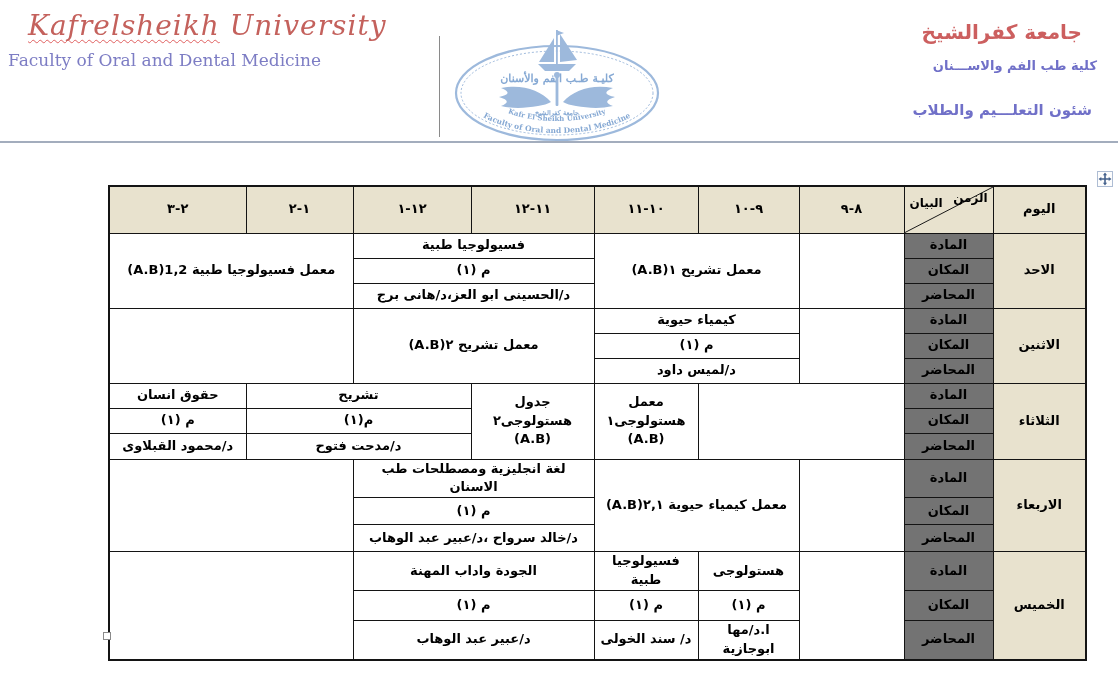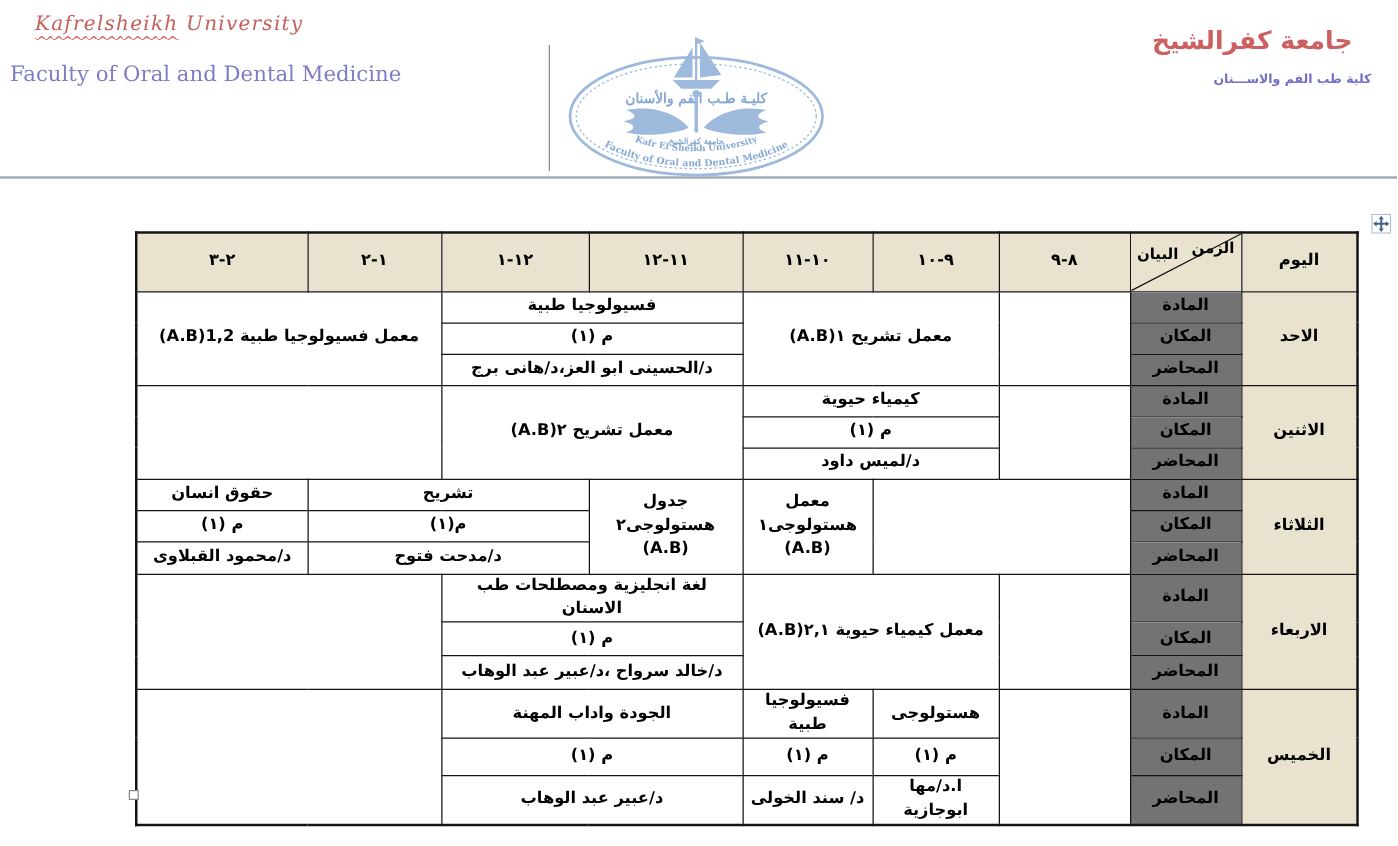--- a/index.html
+++ b/index.html
@@ -2,27 +2,27 @@
 <html lang="ar"><head>
 <meta charset="utf-8">
 <style>
   html,body{margin:0;padding:0;background:#fff;}
   .page{position:relative;width:1118px;height:677px;background:#ffffff;overflow:hidden;
         font-family:"DejaVu Sans",sans-serif;}
   .abs{position:absolute;}
 
   
   .en-uni{left:28px;top:9px;font-family:"DejaVu Serif",serif;font-style:italic;
-          font-size:16px;color:#c4615c;letter-spacing:1px;white-space:nowrap;}
+          font-size:28px;color:#c4615c;letter-spacing:1px;white-space:nowrap;}
   .squiggle{text-decoration:underline wavy #e06060;text-decoration-thickness:1px;
             text-underline-offset:4px;text-decoration-skip-ink:none;}
   .en-fac{left:8px;top:50px;font-family:"DejaVu Serif",serif;font-size:17px;color:#7d7dc4;white-space:nowrap;}
   .en-aff{left:33px;top:89px;font-family:"DejaVu Serif",serif;font-size:17px;color:#7d7dc4;white-space:nowrap;}
   .ar-uni{right:36px;top:20px;font-size:20px;font-weight:bold;color:#cc5f5f;direction:rtl;white-space:nowrap;}
-  .ar-fac{right:21px;top:58px;font-size:10px;font-weight:bold;color:#7070c8;direction:rtl;white-space:nowrap;margin-left:20px;}
+  .ar-fac{right:21px;top:58px;font-size:13px;font-weight:bold;color:#7070c8;direction:rtl;white-space:nowrap;margin-left:20px;}
   .ar-aff{right:26px;top:101px;font-size:15px;font-weight:bold;color:#7070c8;direction:rtl;white-space:nowrap;}
   .vline{left:439px;top:36px;width:1px;height:101px;background:#8a8a8a;}
   .hline{left:0;top:141px;width:1118px;height:2px;background:#a3adbd;}
   .logo{left:450px;top:18px;width:214px;height:124px;}
   .logo text{font-family:"DejaVu Serif",serif;font-weight:bold;fill:#86a9d4;}
 
   
   .title{left:0;top:151px;width:1118px;text-align:center;direction:rtl;
          font-size:16px;font-weight:bold;color:#111;}
 
@@ -51,20 +51,21 @@
 </head>
 <body>
 
 <div class="page">
 
   <div class="abs en-uni"><span class="squiggle">Kafrelsheikh</span><span> University</span></div>
   <div class="abs en-fac">Faculty of Oral and Dental Medicine</div>
 
   <div class="abs ar-uni">جامعة كفرالشيخ</div>
   <div class="abs ar-fac">كلية طب الفم والاســـنان</div>
+  <div class="abs ar-aff">شئون التعلـــيم والطلاب</div>
 
   <div class="abs vline"></div>
   <div class="abs hline"></div>
 
   <svg class="abs logo" viewBox="0 0 214 124">
     <defs>
       <path id="arcO" d="M 20.8,89 A 92,40 0 0 0 193.2,89"></path>
       <path id="arcI" d="M 41.6,85 A 70,28 0 0 0 172.4,85"></path>
     </defs>
     <ellipse cx="107" cy="75" rx="101" ry="47" fill="none" stroke="#9db9dc" stroke-width="2.2"></ellipse>

